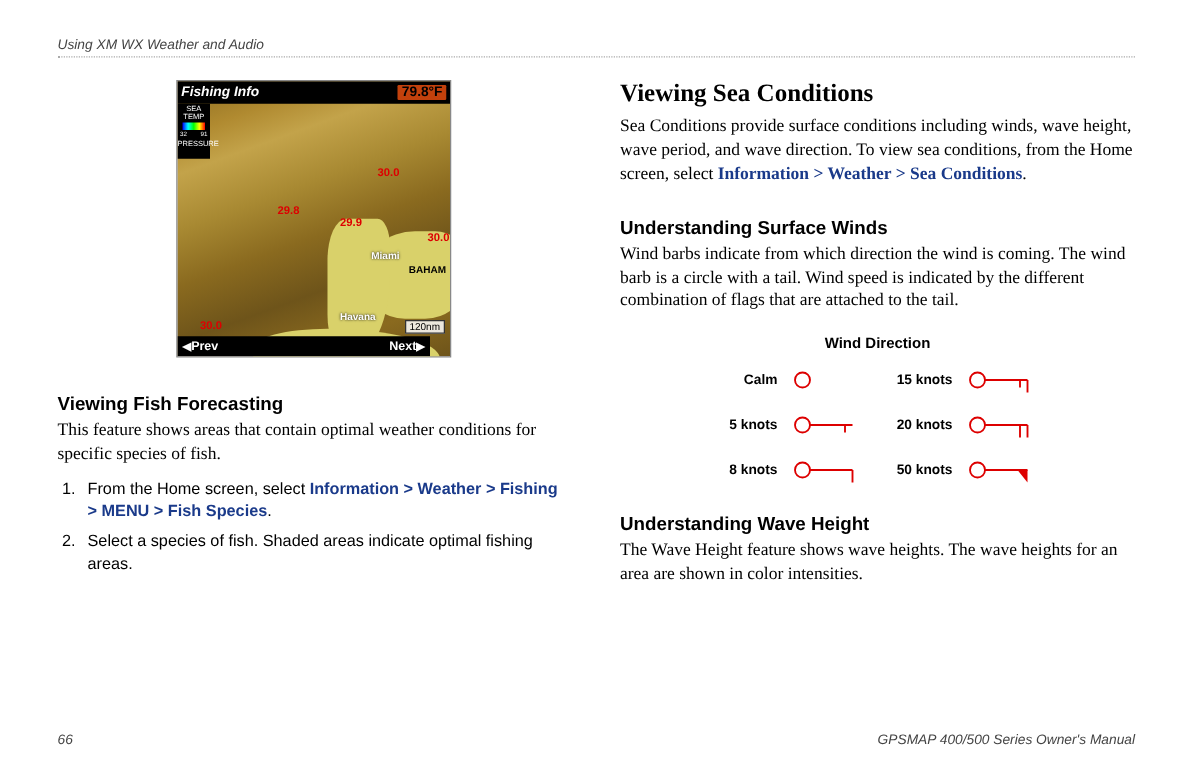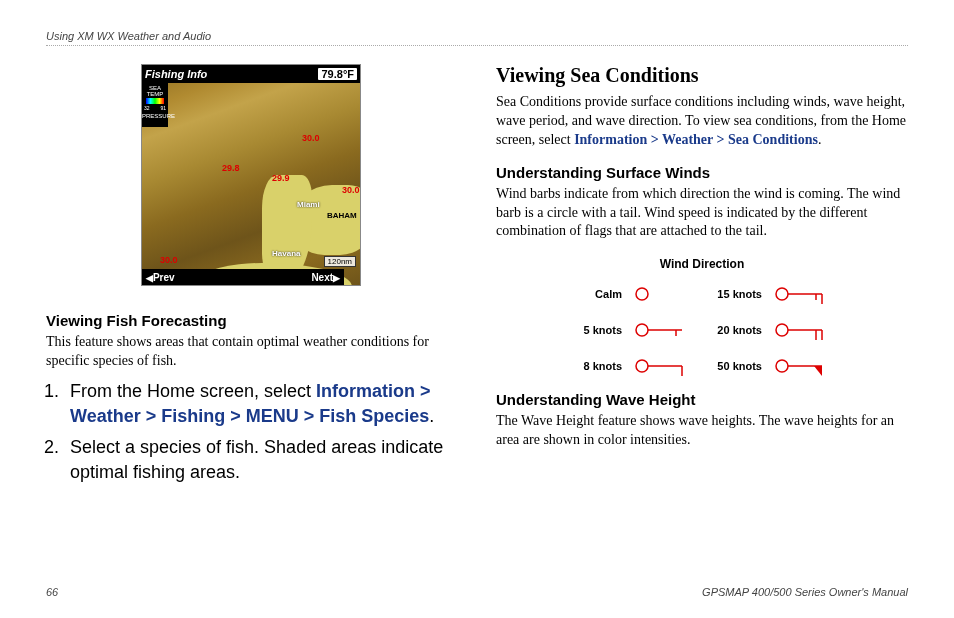--- a/index.html
+++ b/index.html
@@ -41,21 +41,21 @@
     font-family: Arial, sans-serif;
     overflow: hidden;
   }
   .map-top {
     position: absolute; top: 0; left: 0; right: 0; height: 18px;
     background: #000; display: flex; justify-content: space-between;
     align-items: center; padding: 0 3px;
   }
   .map-title { color: #fff; font-size: 11px; font-weight: bold; font-style: italic; }
   .map-temp {
-    background: #ffffff; color: #000; font-size: 11px; font-weight: bold;
+    background: #c2410c; color: #000; font-size: 11px; font-weight: bold;
     padding: 0 3px; border-radius: 1px;
   }
   .map-side {
     position: absolute; top: 18px; left: 0; width: 26px; height: 44px;
     background: #000; color: #fff; font-size: 6px; text-align: center;
     padding-top: 2px;
   }
   .map-bar {
     width: 18px; height: 6px; margin: 1px auto;
     background: linear-gradient(90deg, #00f, #0ff, #0f0, #ff0, #f00);
@@ -82,32 +82,32 @@
   .map-scale {
     position: absolute; bottom: 18px; right: 4px;
     background: rgba(255,255,255,.85); color: #000; font-size: 8px;
     padding: 0 3px; border: 1px solid #333;
   }
   h2.big {
     font-size: 20px; font-weight: bold; margin-bottom: 6px;
     font-family: Liberation Serif, serif;
   }
   h3.sub {
-    font-size: 15px; font-weight: bold; margin-top: 14px; margin-bottom: 4px;
+    font-size: 15px; font-weight: bold; margin-top: 24px; margin-bottom: 4px;
     font-family: Arial, sans-serif;
   }
   p.body {
     font-family: Georgia, 'Times New Roman', serif;
     font-size: 14px; line-height: 1.35; margin-bottom: 6px;
   }
   ol.steps {
     margin-left: 18px; margin-top: 8px;
   }
   ol.steps li {
-    font-family: Arial, sans-serif; font-size: 18px;
+    font-family: Arial, sans-serif; font-size: 13px;
     line-height: 1.4; margin-bottom: 6px; padding-left: 6px;
   }
   .nav { color: #1a3a8a; font-weight: bold; }
   .wind-title {
     text-align: center; font-size: 12px; font-weight: bold;
     margin: 16px 0 12px 0;
   }
   .wind-grid {
     display: grid;
     grid-template-columns: 70px 70px 70px 70px;

